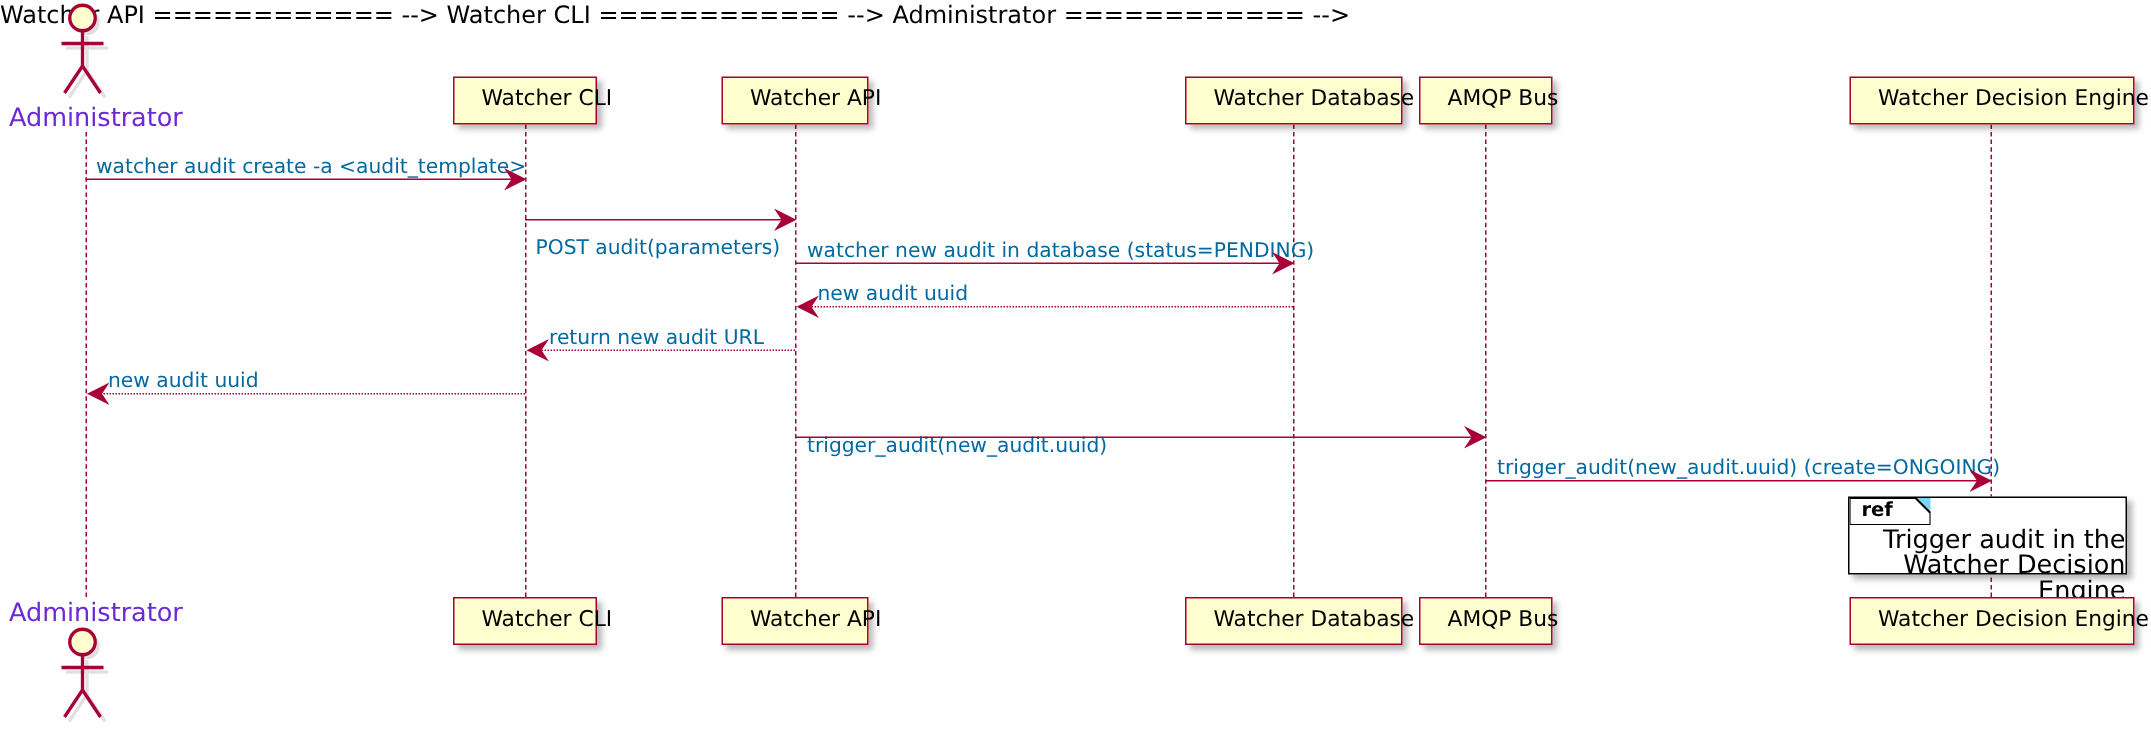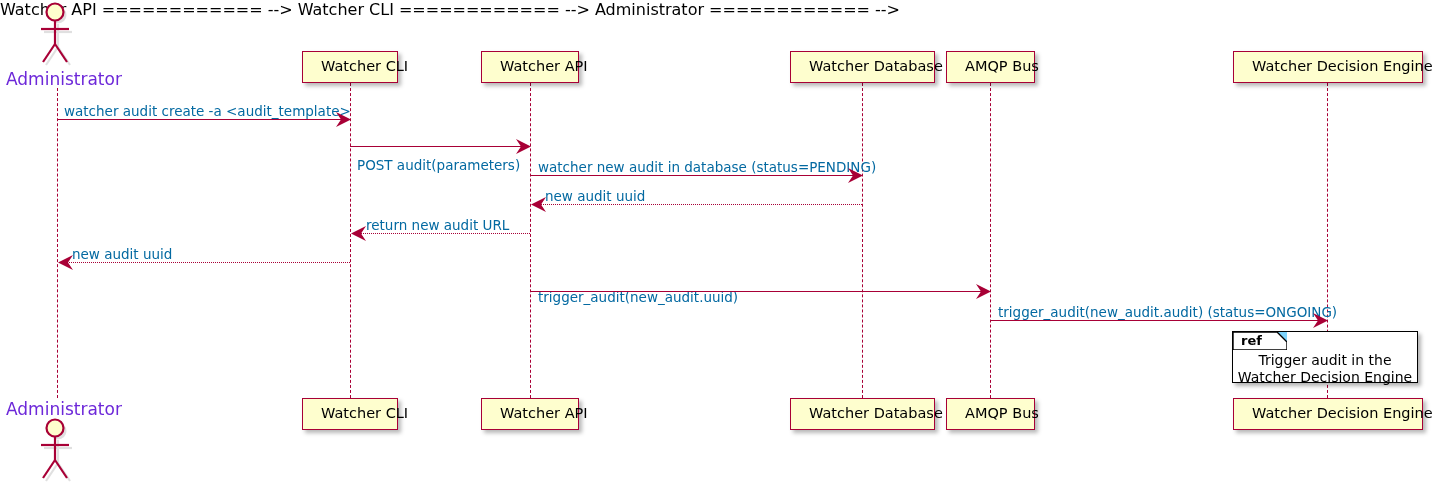--- a/index.html
+++ b/index.html
@@ -90,22 +90,22 @@
     font-size: 13px;
     font-weight: bold;
     color: #000000;
     font-family: "DejaVu Sans", sans-serif;
   }
   .ref-body {
     position: absolute;
     left: 0;
     top: 20px;
     width: 100%;
-    text-align: center;
-    font-size: 14px;
+    text-align: right;
+    font-size: 17px;
     line-height: 17px;
     color: #000000;
   }
 </style>
 </head>
 <body>
 
 <div id="canvas">
 
   
@@ -183,21 +183,21 @@
   </svg>
 
   
   <div class="msg-label" style="left:538px; top:289px;">trigger_audit(new_audit.uuid)</div>
   <div class="msg-line" style="left:530px; top:291px; width:453px;"></div>
   <svg class="arrow-head" style="left:976px; top:284px;" width="16" height="15" viewBox="0 0 16 15">
     <path d="M0,0 L15,7.5 L0,15 L5,7.5 Z" fill="#A80036"></path>
   </svg>
 
   
-  <div class="msg-label" style="left:998px; top:304px;">trigger_audit(new_audit.audit) (status=ONGOING)</div>
+  <div class="msg-label" style="left:998px; top:304px;">trigger_audit(new_audit.uuid) (create=ONGOING)</div>
   <div class="msg-line" style="left:990px; top:320px; width:330px;"></div>
   <svg class="arrow-head" style="left:1313px; top:313px;" width="16" height="15" viewBox="0 0 16 15">
     <path d="M0,0 L15,7.5 L0,15 L5,7.5 Z" fill="#A80036"></path>
   </svg>
 
   
   <div class="ref-box" style="left:1232px; top:331px; width:186px; height:52px;">
     <div class="ref-tab">
       <svg width="54" height="18" viewBox="0 0 54 18" style="display:block;">
         <path d="M0,0 L44,0 L54,10 L54,18 L0,18 Z" fill="#FFFFFF" stroke="#000000" stroke-width="1.4"></path>

